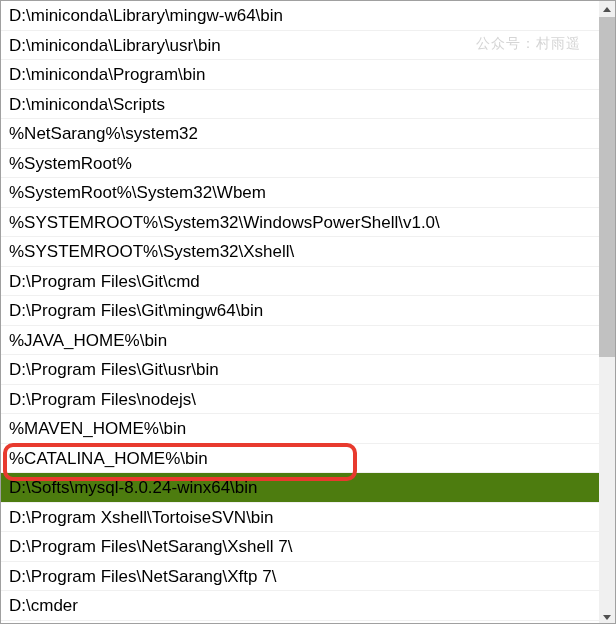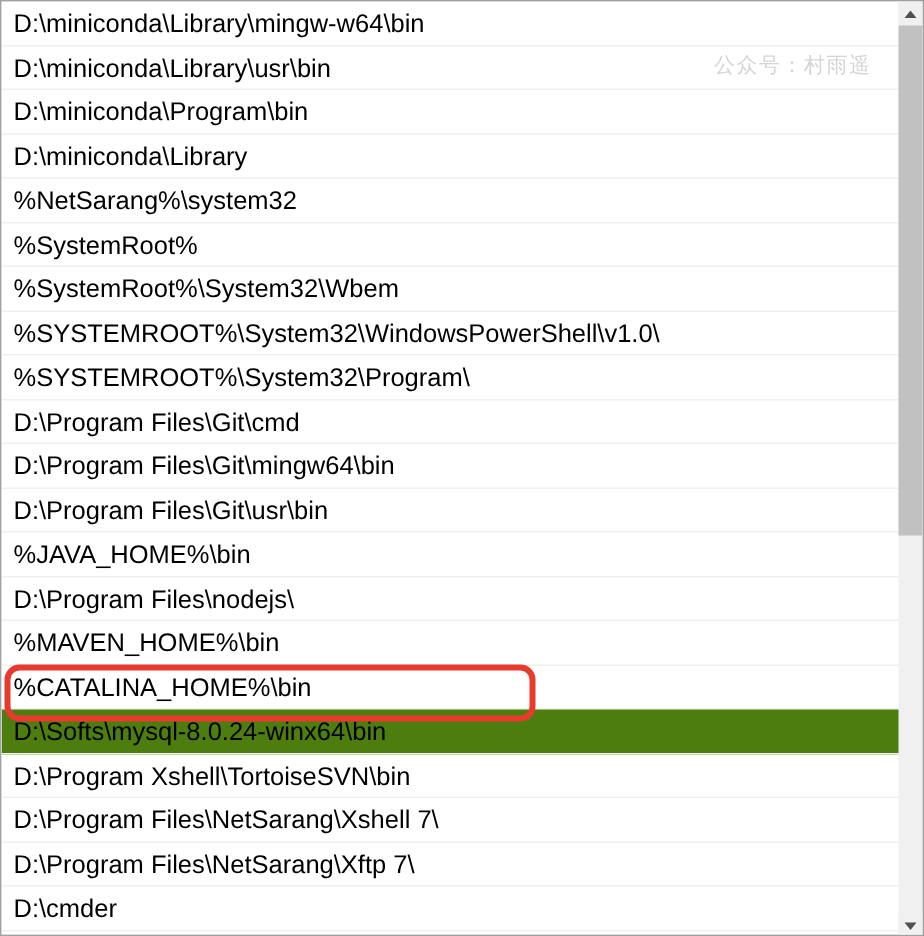--- a/index.html
+++ b/index.html
@@ -92,30 +92,30 @@
       font-family: "SimSun", serif;
     }
   </style>
 </head>
 <body>
 
 <div class="list-container" id="list-container">
 <div class="list-item"><span>D:\miniconda\Library\mingw-w64\bin</span></div>
     <div class="list-item"><span>D:\miniconda\Library\usr\bin</span></div>
     <div class="list-item"><span>D:\miniconda\Program\bin</span></div>
-    <div class="list-item"><span>D:\miniconda\Library</span></div>
+    <div class="list-item"><span>D:\miniconda\Scripts</span></div>
     <div class="list-item"><span>%NetSarang%\system32</span></div>
     <div class="list-item"><span>%SystemRoot%</span></div>
     <div class="list-item"><span>%SystemRoot%\System32\Wbem</span></div>
     <div class="list-item"><span>%SYSTEMROOT%\System32\WindowsPowerShell\v1.0\</span></div>
-    <div class="list-item"><span>%SYSTEMROOT%\System32\Program\</span></div>
+    <div class="list-item"><span>%SYSTEMROOT%\System32\Xshell\</span></div>
     <div class="list-item"><span>D:\Program Files\Git\cmd</span></div>
     <div class="list-item"><span>D:\Program Files\Git\mingw64\bin</span></div>
+    <div class="list-item"><span>%JAVA_HOME%\bin</span></div>
     <div class="list-item"><span>D:\Program Files\Git\usr\bin</span></div>
-    <div class="list-item"><span>%JAVA_HOME%\bin</span></div>
     <div class="list-item"><span>D:\Program Files\nodejs\</span></div>
     <div class="list-item"><span>%MAVEN_HOME%\bin</span></div>
     <div class="list-item"><span>%CATALINA_HOME%\bin</span></div>
     <div class="list-item selected"><span>D:\Softs\mysql-8.0.24-winx64\bin</span></div>
     <div class="list-item"><span>D:\Program Xshell\TortoiseSVN\bin</span></div>
     <div class="list-item"><span>D:\Program Files\NetSarang\Xshell 7\</span></div>
     <div class="list-item"><span>D:\Program Files\NetSarang\Xftp 7\</span></div>
     <div class="list-item"><span>D:\cmder</span></div>
     <div class="list-item"></div>
   </div>

